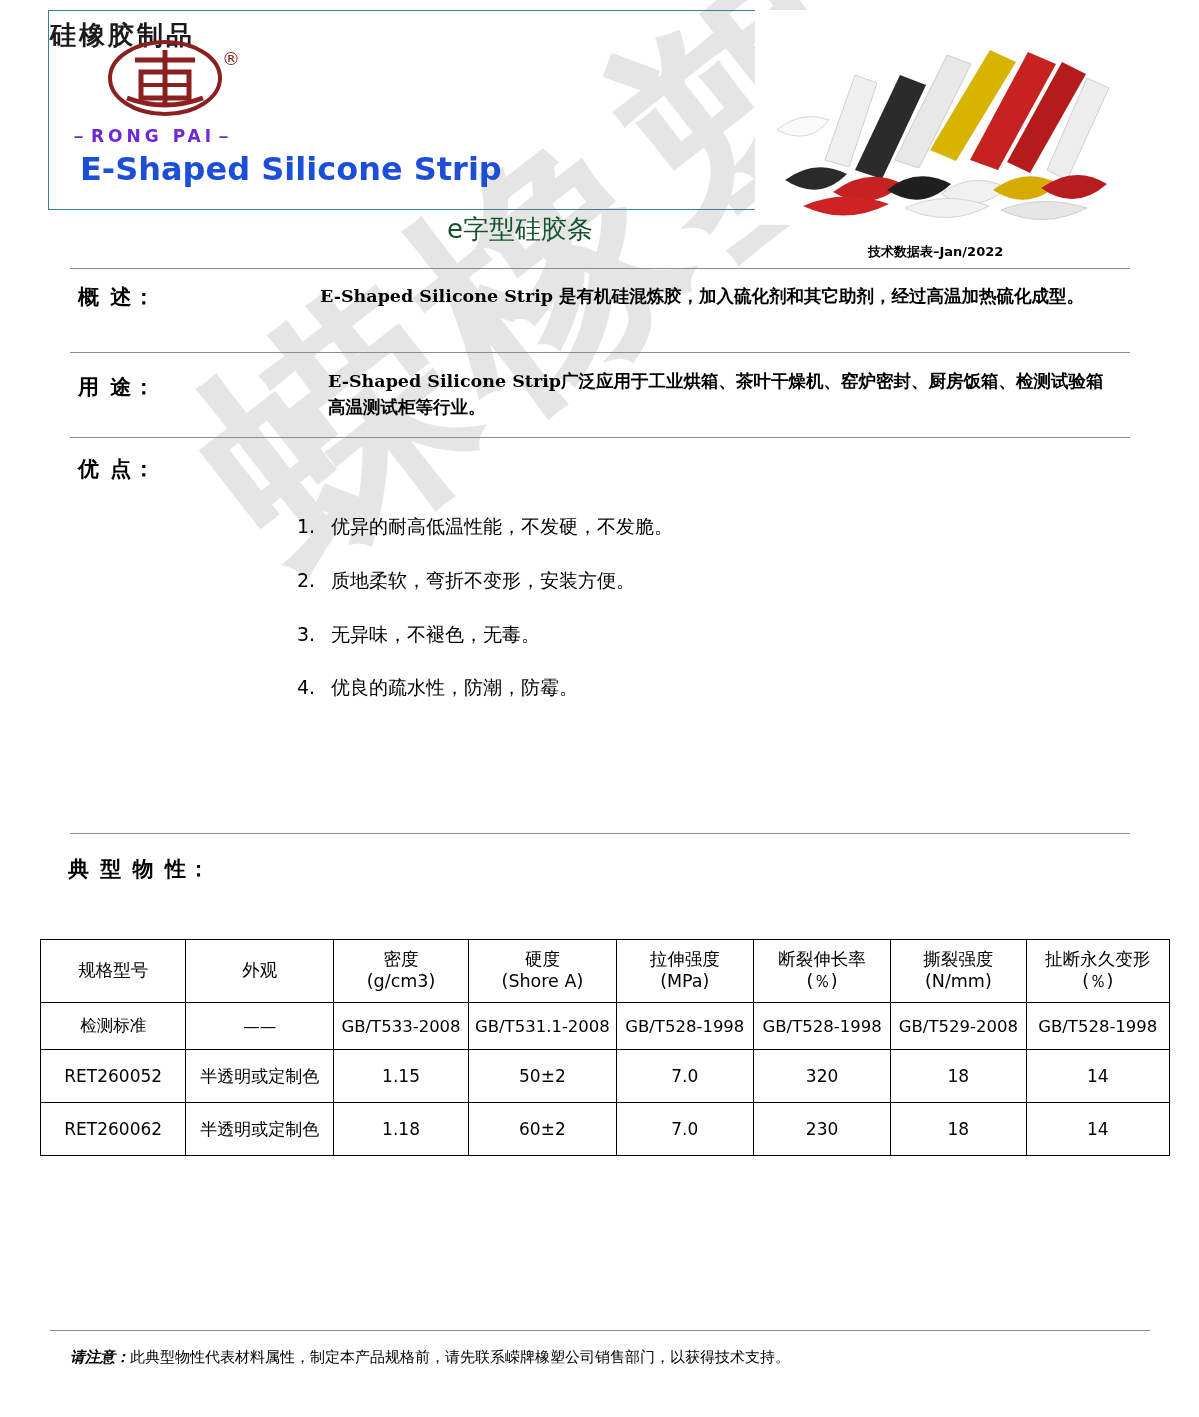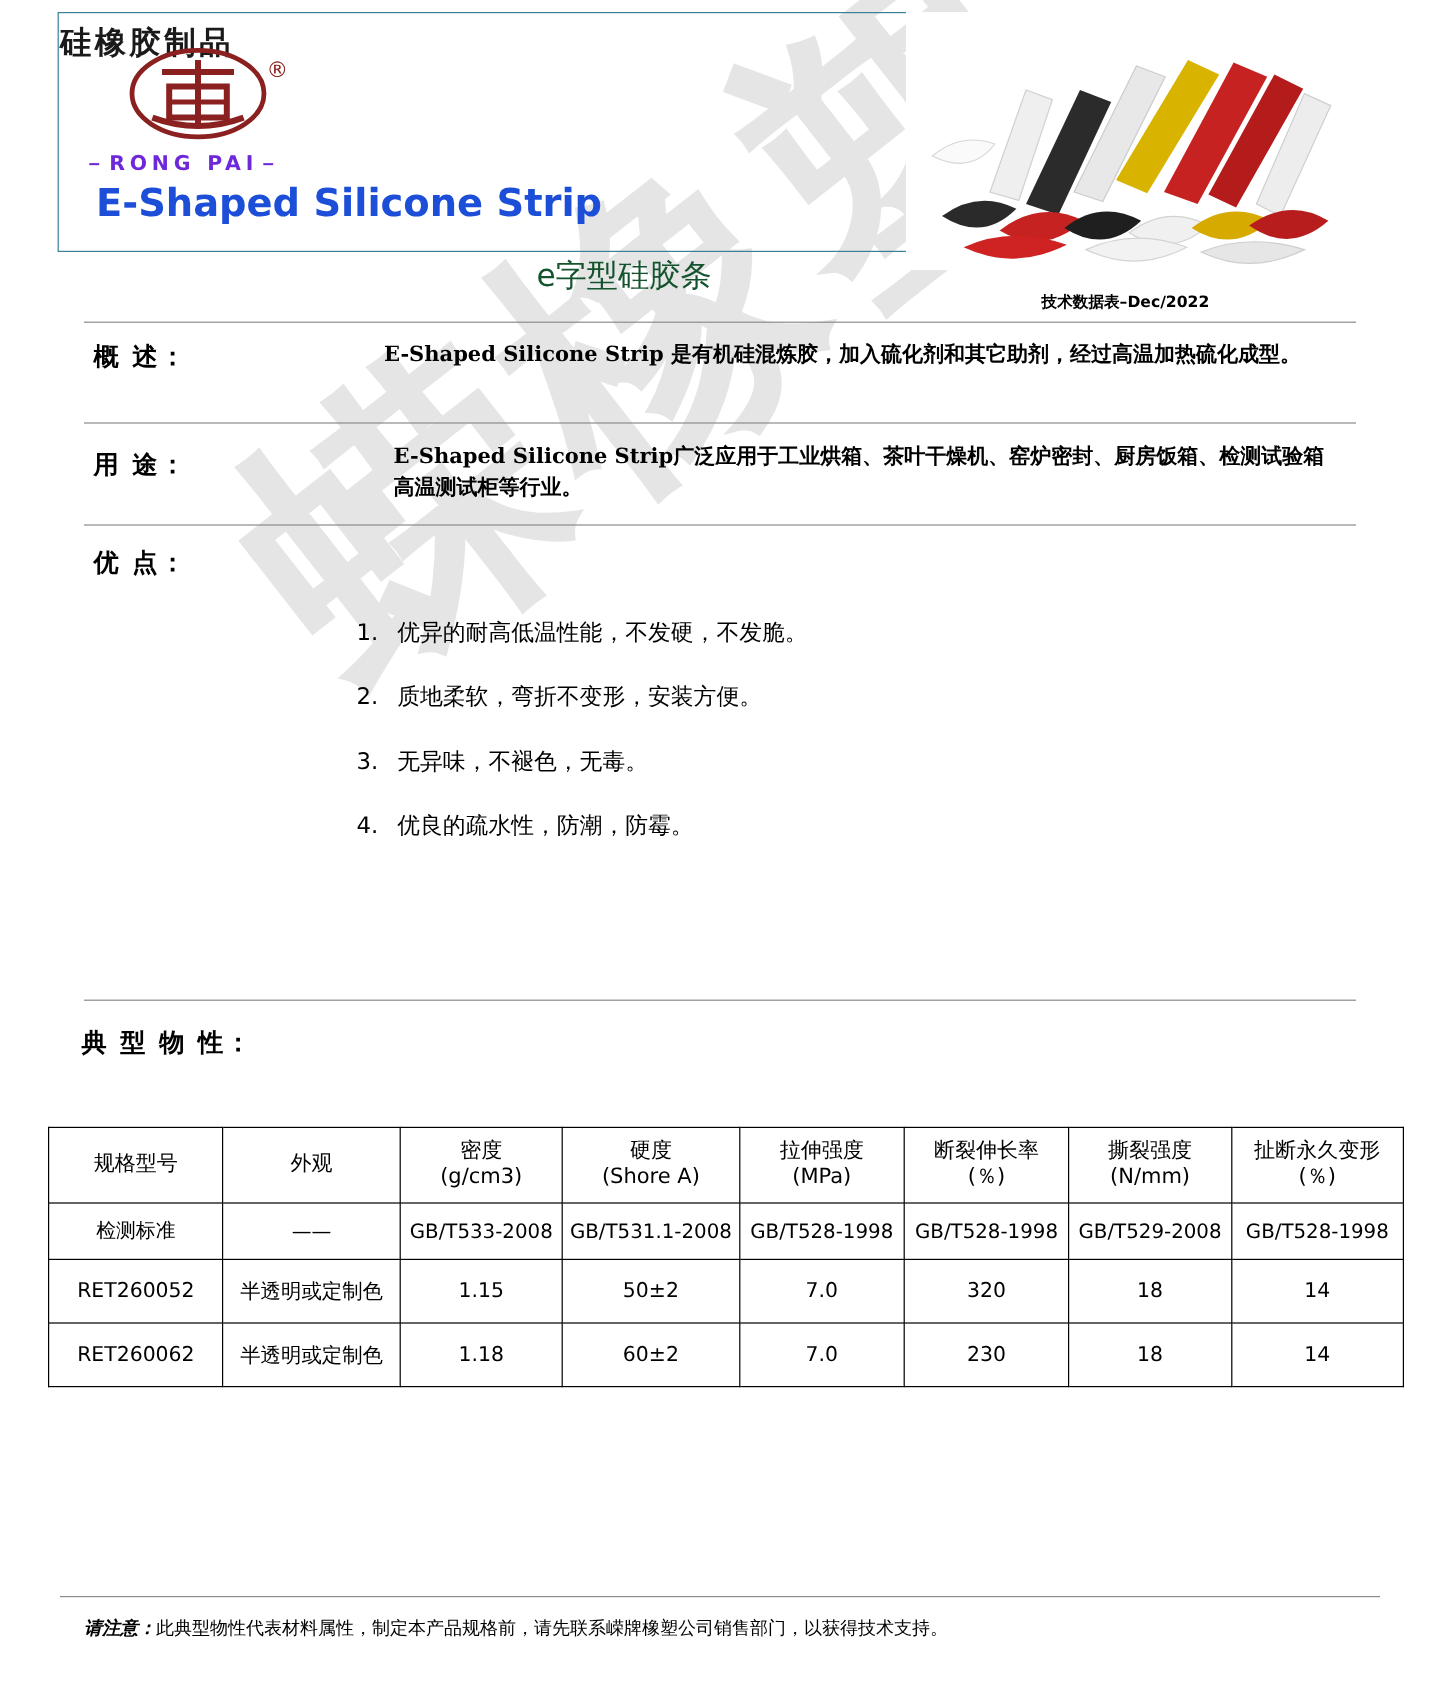--- a/index.html
+++ b/index.html
@@ -282,21 +282,21 @@
       <path d="M238 180 q32 -24 66 -6 q-32 28 -66 6 z" fill="#d7aa00"></path>
       <path d="M286 178 q34 -24 66 -4 q-32 28 -66 4 z" fill="#b81d1d"></path>
       <path d="M48 196 q40 -18 86 -2 q-44 22 -86 2 z" fill="#cf2222"></path>
       <path d="M150 198 q40 -18 84 -2 q-42 22 -84 2 z" fill="#f2f2f2" stroke="#d4d4d4"></path>
       <path d="M246 200 q40 -16 86 -2 q-44 22 -86 2 z" fill="#e6e6e6" stroke="#cecece"></path>
       <path d="M22 120 q24 -20 52 -10 q-20 26 -52 10 z" fill="#fafafa" stroke="#d6d6d6"></path>
     </g>
   </svg>
 </div>
 
-<div id="doc-date">技术数据表–Dec/2022</div>
+<div id="doc-date">技术数据表–Jan/2022</div>
 
 <div class="hr" style="top:268px;"></div>
 <div class="sec-label" style="left:78px; top:283px;">概 述：</div>
 <div class="sec-body" style="left:320px; top:283px; width:780px;">E-Shaped Silicone Strip 是有机硅混炼胶，加入硫化剂和其它助剂，经过高温加热硫化成型。</div>
 
 <div class="hr" style="top:352px;"></div>
 <div class="sec-label" style="left:78px; top:373px;">用 途：</div>
 <div class="sec-body" style="left:328px; top:368px; width:790px;">E-Shaped Silicone Strip广泛应用于工业烘箱、茶叶干燥机、窑炉密封、厨房饭箱、检测试验箱高温测试柜等行业。</div>
 
 <div class="hr" style="top:437px;"></div>

